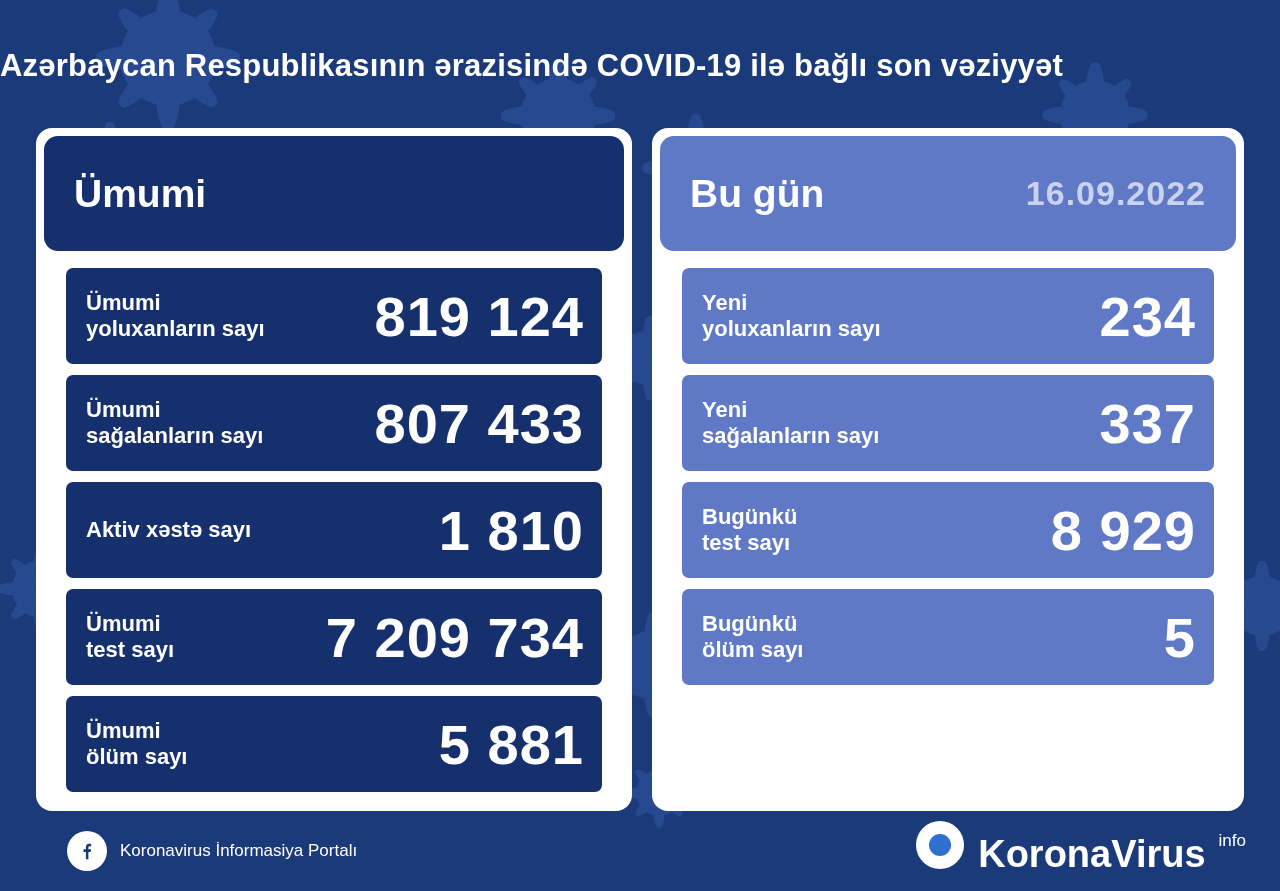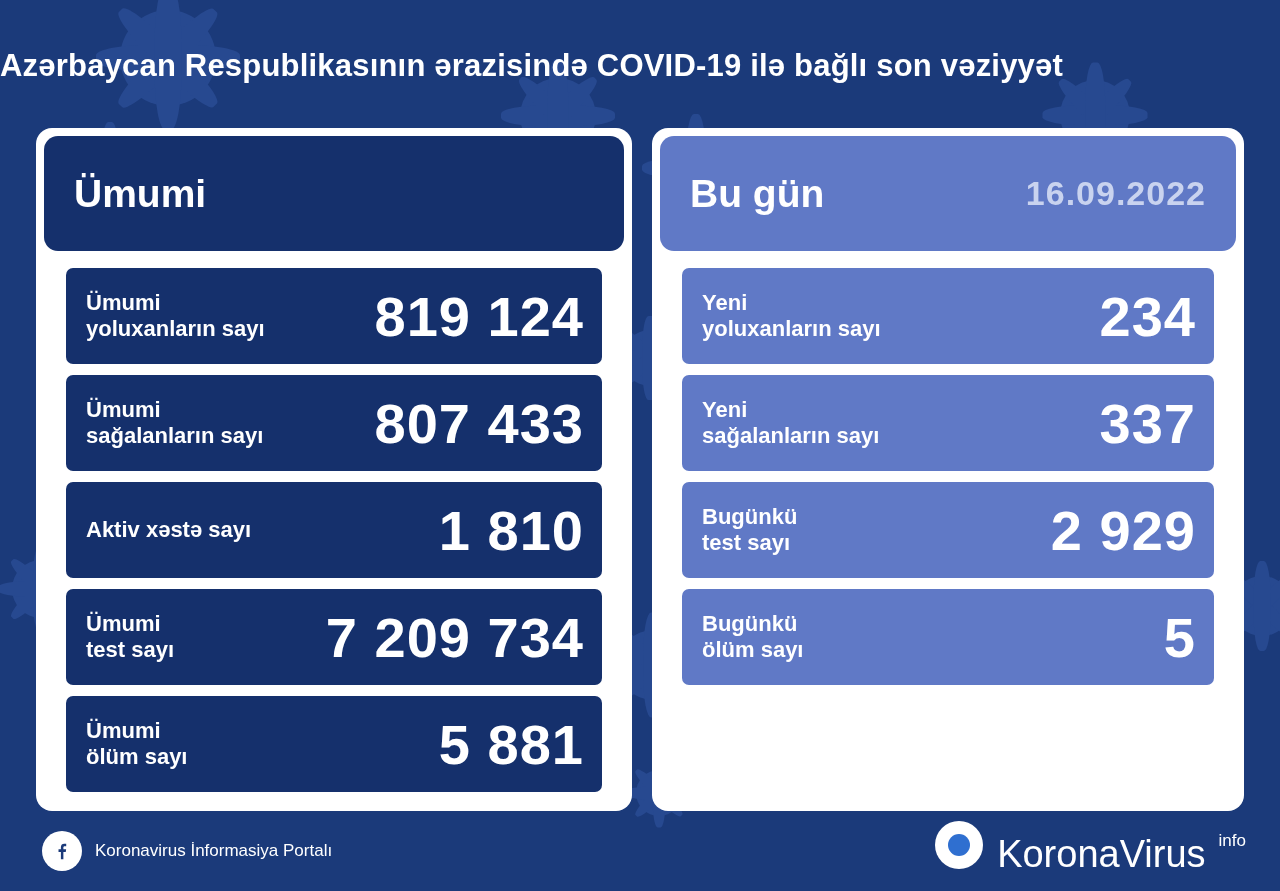--- a/index.html
+++ b/index.html
@@ -145,21 +145,21 @@
     white-space: nowrap;
   }
 
   
   .footer {
     position: absolute;
     left: 0; bottom: 0;
     width: 1280px; height: 80px;
     display: flex;
     align-items: center;
-    padding-left: 42px;
+    padding-left: 67px;
     z-index: 6;
   }
   .social {
     display: flex;
     align-items: center;
     margin-right: 44px;
   }
   .social-icon {
     width: 40px; height: 40px;
     border-radius: 50%;
@@ -185,21 +185,21 @@
     align-items: flex-end;
   }
   .brand-mark {
     width: 52px; height: 52px;
     margin-right: 12px;
     margin-bottom: 2px;
   }
   .brand-name {
     color: #ffffff;
     font-size: 38px;
-    font-weight: normal;
+    font-weight: bold;
     line-height: 1;
   }
   .brand-tld {
     color: #ffffff;
     font-size: 17px;
     margin-left: 13px;
     margin-bottom: 22px;
   }
 </style>
 </head>
@@ -298,21 +298,21 @@
         <span class="row-value">234</span>
       </div>
       <div class="row">
         <span class="row-label">Yeni
 sağalanların sayı</span>
         <span class="row-value">337</span>
       </div>
       <div class="row">
         <span class="row-label">Bugünkü
 test sayı</span>
-        <span class="row-value">2 929</span>
+        <span class="row-value">8 929</span>
       </div>
       <div class="row">
         <span class="row-label">Bugünkü
 ölüm sayı</span>
         <span class="row-value">5</span>
       </div>
     </div>
   </div>
 
   <div class="footer">

